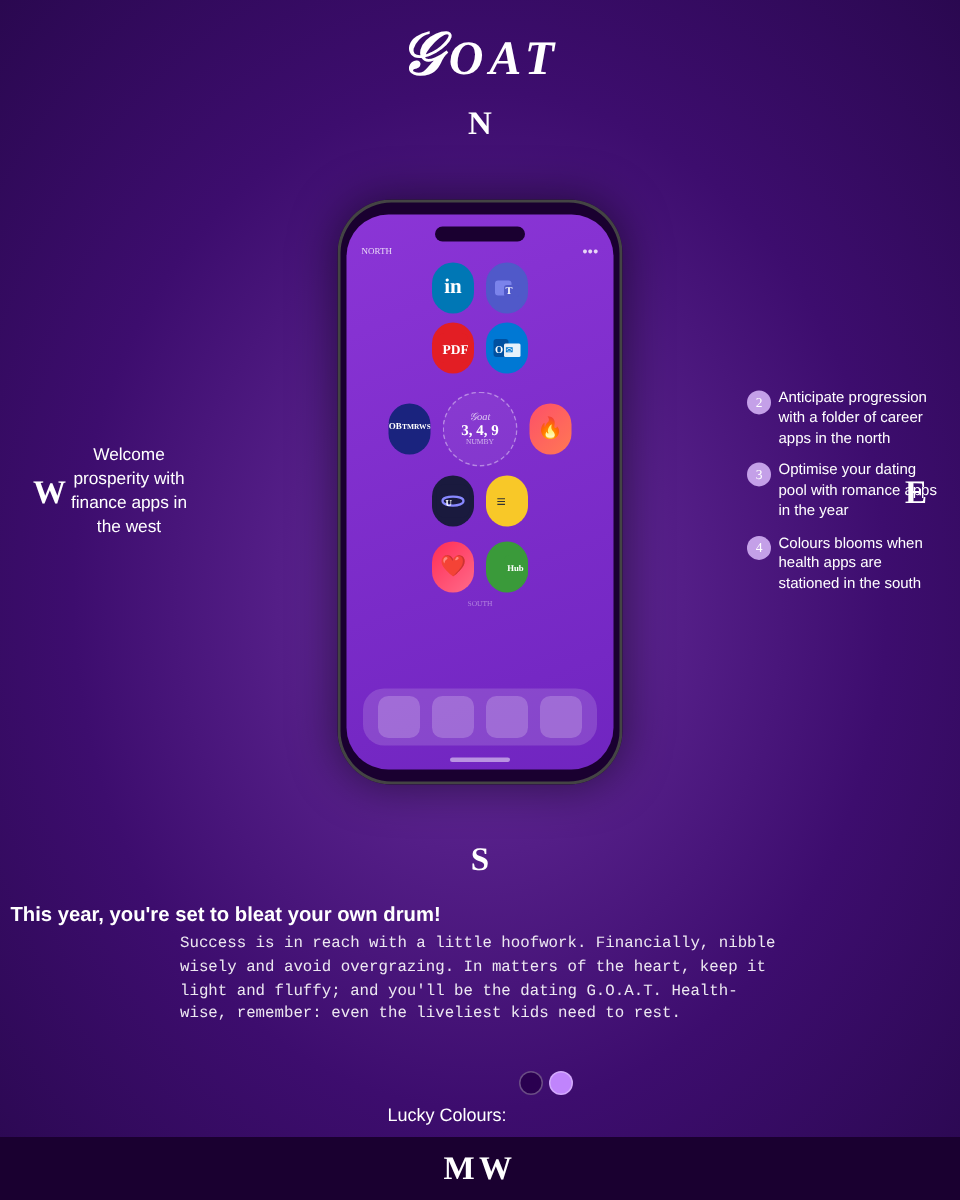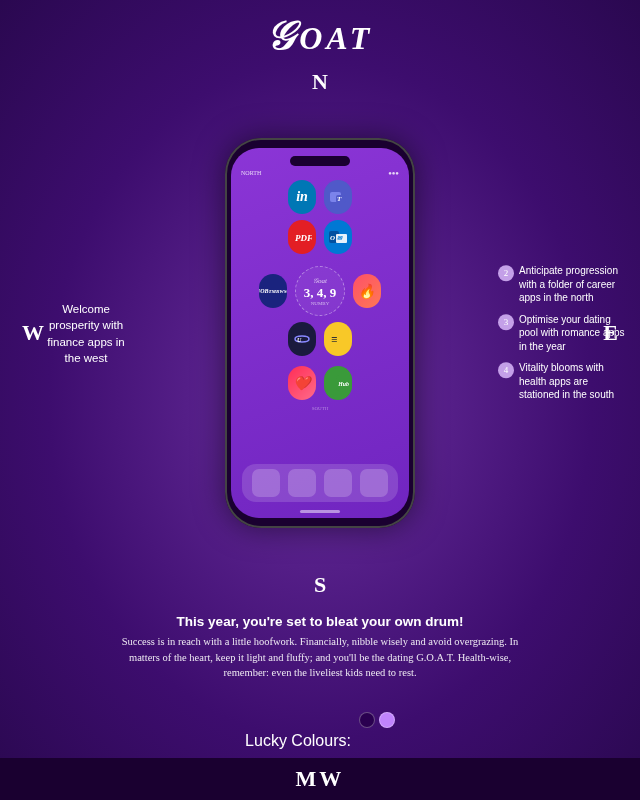--- a/index.html
+++ b/index.html
@@ -183,21 +183,20 @@
       height: 34px;
       border-radius: 16px;
       display: flex;
       align-items: center;
       justify-content: center;
       font-size: 10px;
       font-weight: bold;
       color: white;
       position: relative;
       overflow: hidden;
-      font-style: italic;
     }
     .app-linkedin { background: #0077b5; font-size: 14px; font-weight: bold; }
     .app-teams { background: #5059c9; }
     .app-adobe { background: #e31e24; font-size: 8px; }
     .app-outlook { background: #0078d4; font-size: 7px; }
     .app-uob { background: #1a237e; font-size: 7px; text-align: center; line-height: 1.1; }
     .app-tinder { background: linear-gradient(135deg, #fd5068, #ff7854); font-size: 14px; }
     .app-cardup { background: #1a1a2e; font-size: 8px; }
     .app-bumble { background: #f8c828; color: #333; font-size: 7px; }
     .app-health { background: linear-gradient(135deg, #ff2d55, #ff6b8a); font-size: 14px; }
@@ -230,48 +229,48 @@
       transform: translateX(-50%);
       width: 40px;
       height: 3px;
       background: rgba(255,255,255,0.5);
       border-radius: 2px;
     }
 
     
     .bottom-section {
       width: 100%;
-      text-align: center;
+      text-align: left;
       padding: 6px 7px 4px;
     }
     .bottom-headline {
       color: white;
       font-size: 13.5px;
       font-weight: bold;
       margin-bottom: 5px;
       font-family: Arial, sans-serif;
     }
     .bottom-body {
       color: rgba(255,255,255,0.9);
       font-size: 10.5px;
       line-height: 1.5;
-      font-family: Liberation Serif, serif;
+      font-family: Liberation Mono, monospace;
       max-width: 400px;
       margin: 0 auto 8px;
     }
     .lucky-colours {
       display: flex;
       align-items: center;
       justify-content: center;
       gap: 8px;
       margin-bottom: 4px;
     }
     .lucky-label {
       color: white;
-      font-size: 16px;
+      font-size: 12px;
       font-family: Arial, sans-serif;
       margin-top: 43px;
     }
     .colour-dots {
       display: flex;
       gap: 4px;
     }
     .colour-dot-dark {
       width: 16px;
       height: 16px;
@@ -325,21 +324,21 @@
     <div class="annotation-item">
       <div class="annotation-num">2</div>
       <div class="annotation-text">Anticipate progression with a folder of career apps in the north</div>
     </div>
     <div class="annotation-item">
       <div class="annotation-num">3</div>
       <div class="annotation-text">Optimise your dating pool with romance apps in the year</div>
     </div>
     <div class="annotation-item">
       <div class="annotation-num">4</div>
-      <div class="annotation-text">Vitality blooms with health apps are stationed in the south</div>
+      <div class="annotation-text">Colours blooms when health apps are stationed in the south</div>
     </div>
   </div>
 
   <div class="phone-container">
     <div class="phone-outer">
       <div class="phone-screen">
         <div class="dynamic-island"></div>
         <div class="status-bar">
           <span>NORTH</span>
           <span>●●●</span>
@@ -377,21 +376,21 @@
 
         <div style="position:relative; display:flex; align-items:center; justify-content:center; gap:8px; padding: 2px 10px;">
           <div class="app-icon app-uob" style="font-size:6px; line-height:1.1;">
             <div>UOB</div>
             <div style="font-size:5px;">TMRW</div>
             <div style="font-size:5px;">SG</div>
           </div>
 
           <div style="position:relative; width:50px; height:50px; border:1.5px dashed rgba(255,255,255,0.4); border-radius:50%; display:flex; flex-direction:column; align-items:center; justify-content:center; background:rgba(255,255,255,0.05);">
             <div style="font-size:7px; color:rgba(255,255,255,0.7); font-style:italic;">𝒢oat</div>
-            <div style="font-size:13px; color:white; font-weight:bold;">3, 4, 9</div>
+            <div style="font-size:10px; color:white; font-weight:bold;">3, 4, 9</div>
             <div style="font-size:5px; color:rgba(255,255,255,0.6);">NUMBY</div>
           </div>
 
           <div class="app-icon app-tinder">🔥</div>
         </div>
 
         <div style="display:flex; gap:8px; justify-content:center; padding: 4px 10px;">
           <div class="app-icon app-cardup" style="background:#1a1a3e;">
             <svg width="22" height="22" viewBox="0 0 22 22">
               <rect width="22" height="22" rx="5" fill="#1a1a3e"></rect>

